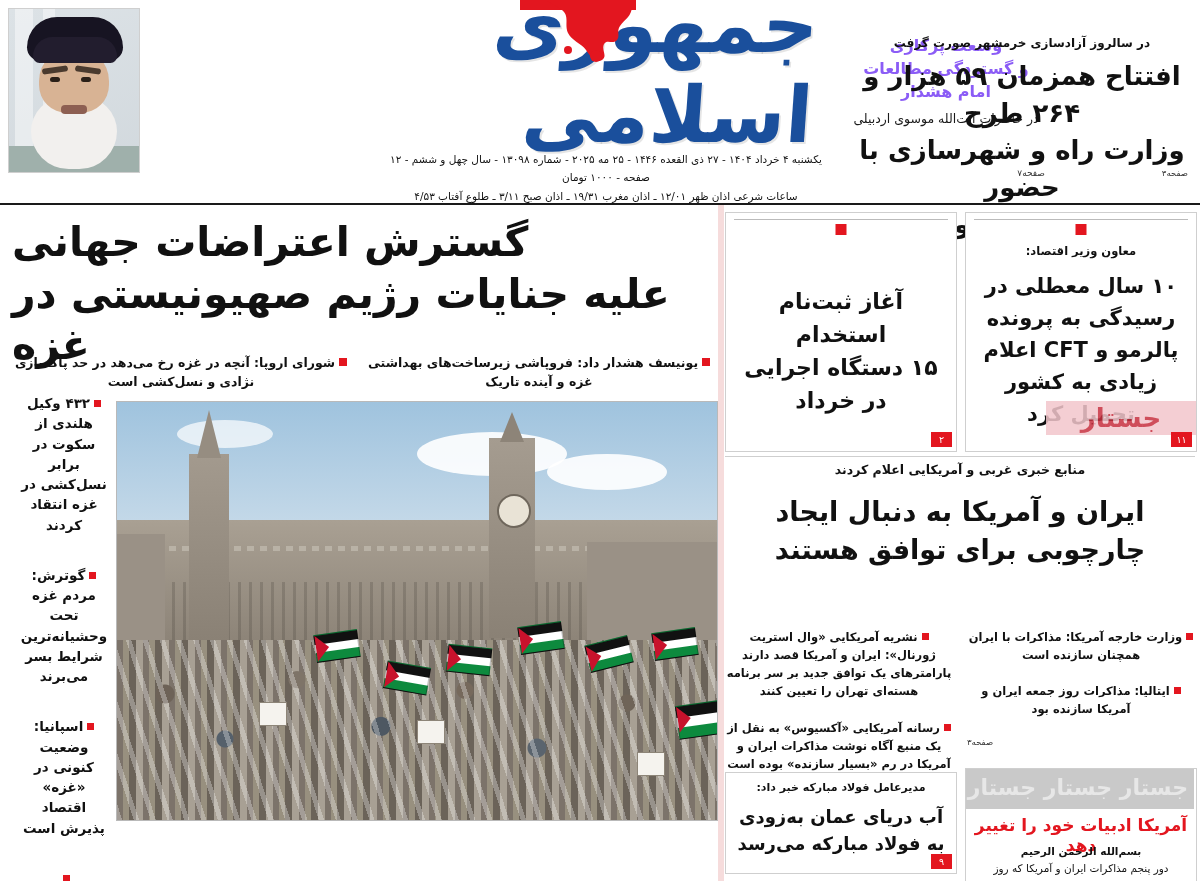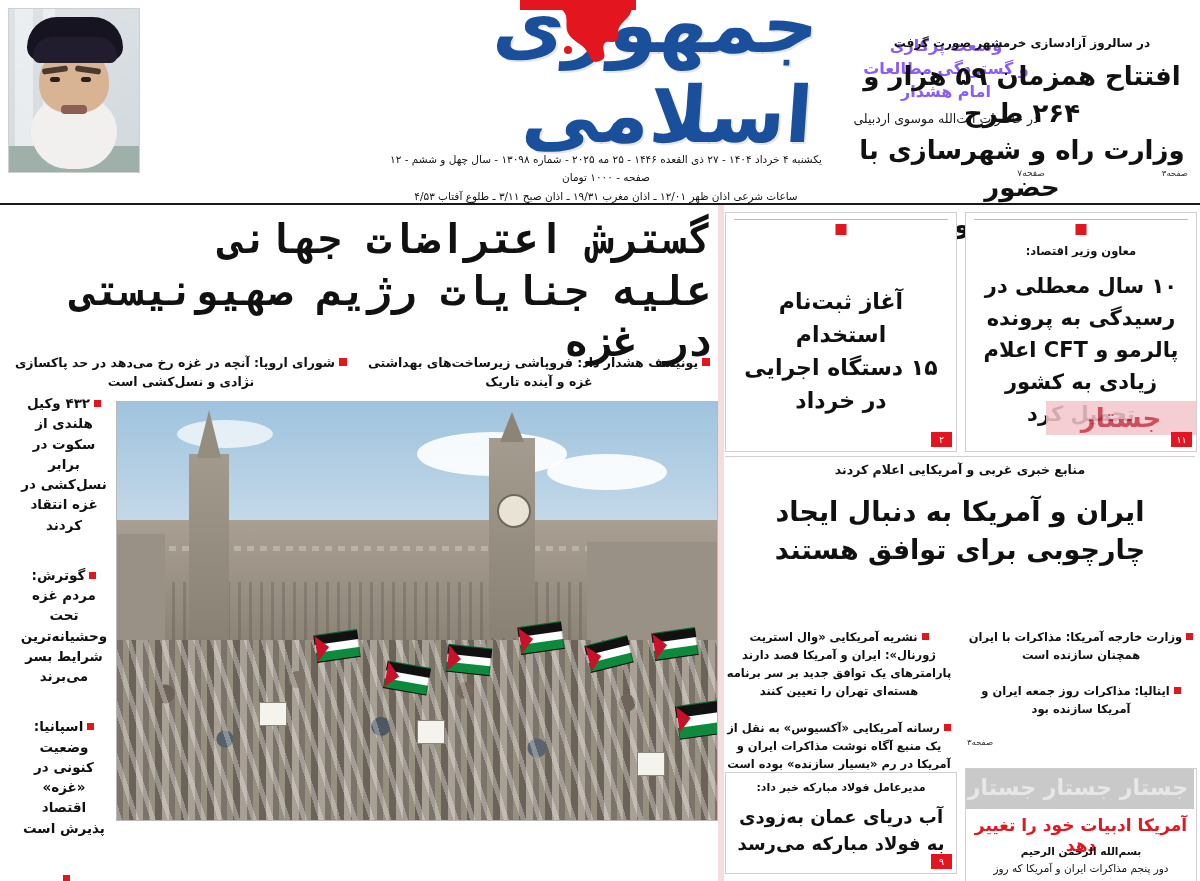--- a/index.html
+++ b/index.html
@@ -57,21 +57,21 @@
   .top-right{position:absolute;right:8px;top:36px;width:340px;text-align:center;}
   .top-right .kicker{font-size:12px;font-weight:bold;margin-bottom:8px;}
   .top-right .head{font-size:26px;font-weight:bold;line-height:1.42;}
   .top-right .pageref{position:absolute;right:4px;top:132px;font-size:8.5px;color:#333;}
 
   .rule{position:absolute;left:0;width:1200px;height:2px;background:#1a1a1a;}
 
   
   .main-left{position:absolute;left:0;top:205px;width:720px;height:676px;}
 
-  .lead-head{position:absolute;right:8px;top:12px;width:700px;text-align:right;font-family:Liberation Mono, monospace;}
+  .lead-head{position:absolute;right:8px;top:12px;width:700px;text-align:left;}
   .lead-head .l{font-weight:bold;font-size:41px;line-height:1.26;letter-spacing:-.5px;}
 
   .lead-subs{position:absolute;right:8px;top:148px;width:704px;display:flex;gap:12px;}
   .lead-subs .s{flex:1;font-size:12.5px;font-weight:bold;line-height:1.55;text-align:center;}
 
   .bullet{display:inline-block;width:8px;height:8px;background:#e3161f;margin-left:4px;
     vertical-align:1px;}
   .bullet.sm{width:7px;height:7px;}
 
   

